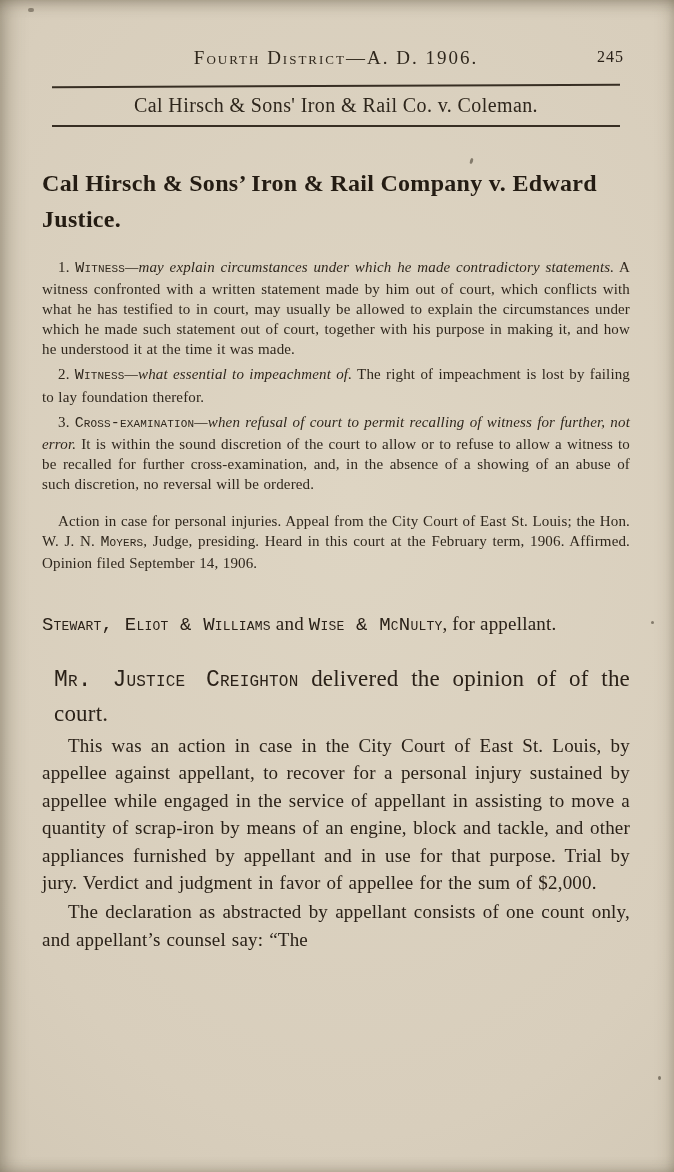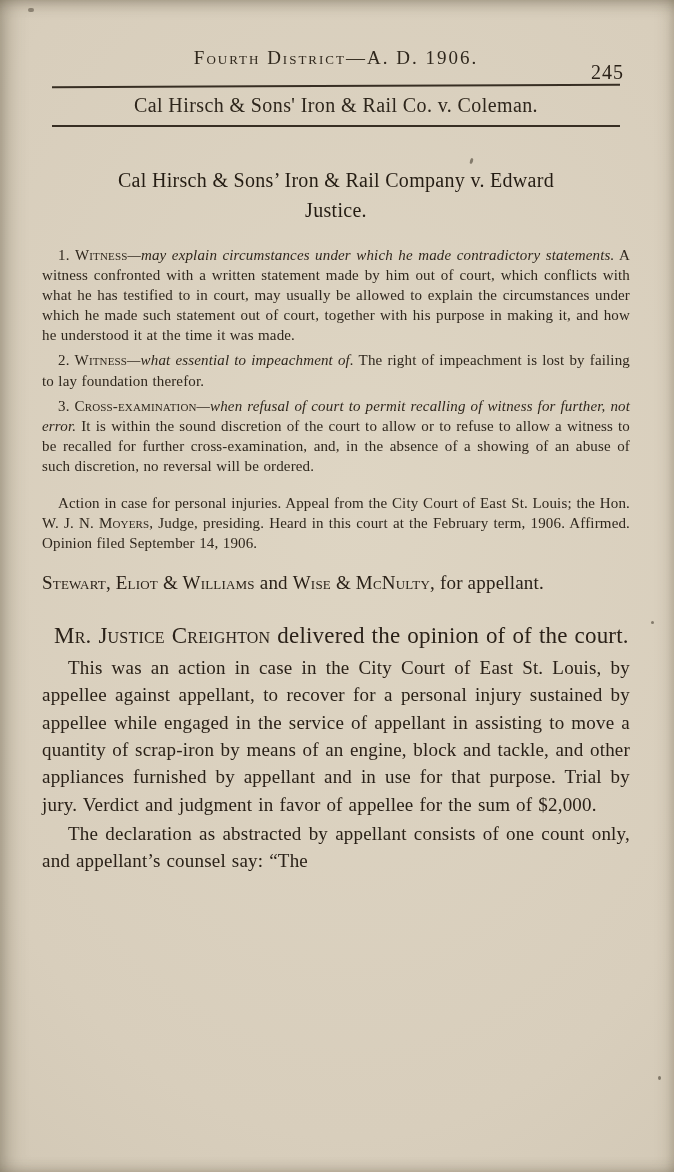--- a/index.html
+++ b/index.html
@@ -23,52 +23,52 @@
       inset 0 12px 18px -12px rgba(80,70,50,.45),
       inset 0 -10px 16px -12px rgba(80,70,50,.30);
     overflow: hidden;
   }
 
   
   .header-row { position: relative; text-align: center; height: 26px; }
   .header-title {
     font-size: 19px; font-variant: small-caps; letter-spacing: 2px; color: #30281d;
   }
-  .page-number { position: absolute; right: 6px; top: 14px; font-size: 20px; letter-spacing: 1px; }
+  .page-number { position: absolute; right: 6px; top: 1px; font-size: 16px; letter-spacing: 1px; }
   .rule { background: #372e23; margin: 0 auto; }
   .rule-thick { width: 568px; height: 2px; margin-top: 12px; transform: rotate(-0.25deg); }
   .running-head { text-align: center; font-size: 20px; margin-top: 7px; letter-spacing: .4px; color: #2e261c; }
   .rule-thin { width: 568px; height: 2px; margin-top: 8px; }
 
   
   .case-title {
-    margin: 38px 0 0 0; text-align: center;
-    font-size: 20px; font-weight: normal; line-height: 1.5; letter-spacing: .3px;
+    margin: 38px 0 0 0; text-align: left;
+    font-size: 24px; font-weight: bold; line-height: 1.5; letter-spacing: .3px;
     color: #241c13;
   }
 
   
   .headnotes { margin-top: 20px; }
   .headnote, .syllabus {
     margin: 5px 0 0 0;
     font-size: 15px; line-height: 1.34;
     text-align: justify; text-indent: 16px;
     color: #2f271d; letter-spacing: .15px; word-spacing: .5px;
   }
   .syllabus { margin-top: 17px; }
-  .sc { font-variant: small-caps; }
+  .sc { font-variant: small-caps; font-family: Liberation Mono, monospace; }
   .it, em { font-style: italic; }
 
   
   .attorney {
     margin: 22px 0 0 0;
     font-size: 19px; line-height: 1.45; letter-spacing: .2px;
     color: #2a2118;
   }
-  .attorney-first { margin-top: 16px; }
+  .attorney-first { margin-top: 37px; }
 
   
   .opinion-intro {
     margin: 22px 0 0 12px;
     font-size: 23px; line-height: 1.44; text-align: justify;
     letter-spacing: .2px; word-spacing: 1px; color: #2a2118;
   }
   .body-para {
     margin: 2px 0 0 0;
     font-size: 19px; line-height: 1.44; text-align: justify; text-indent: 26px;

